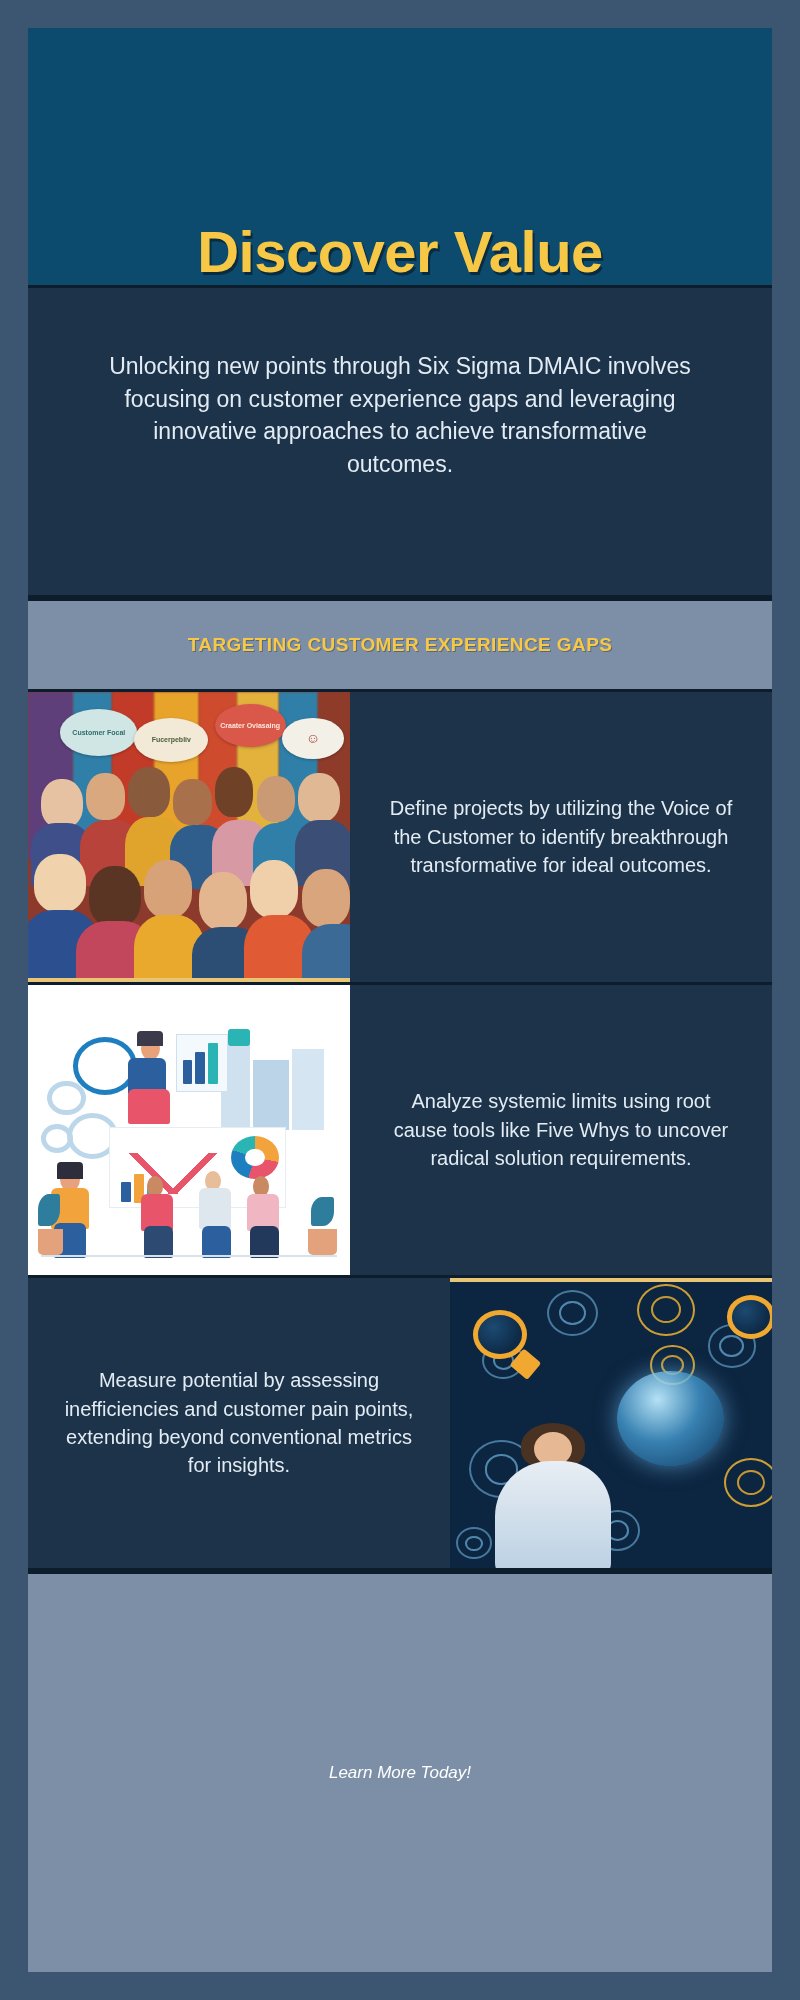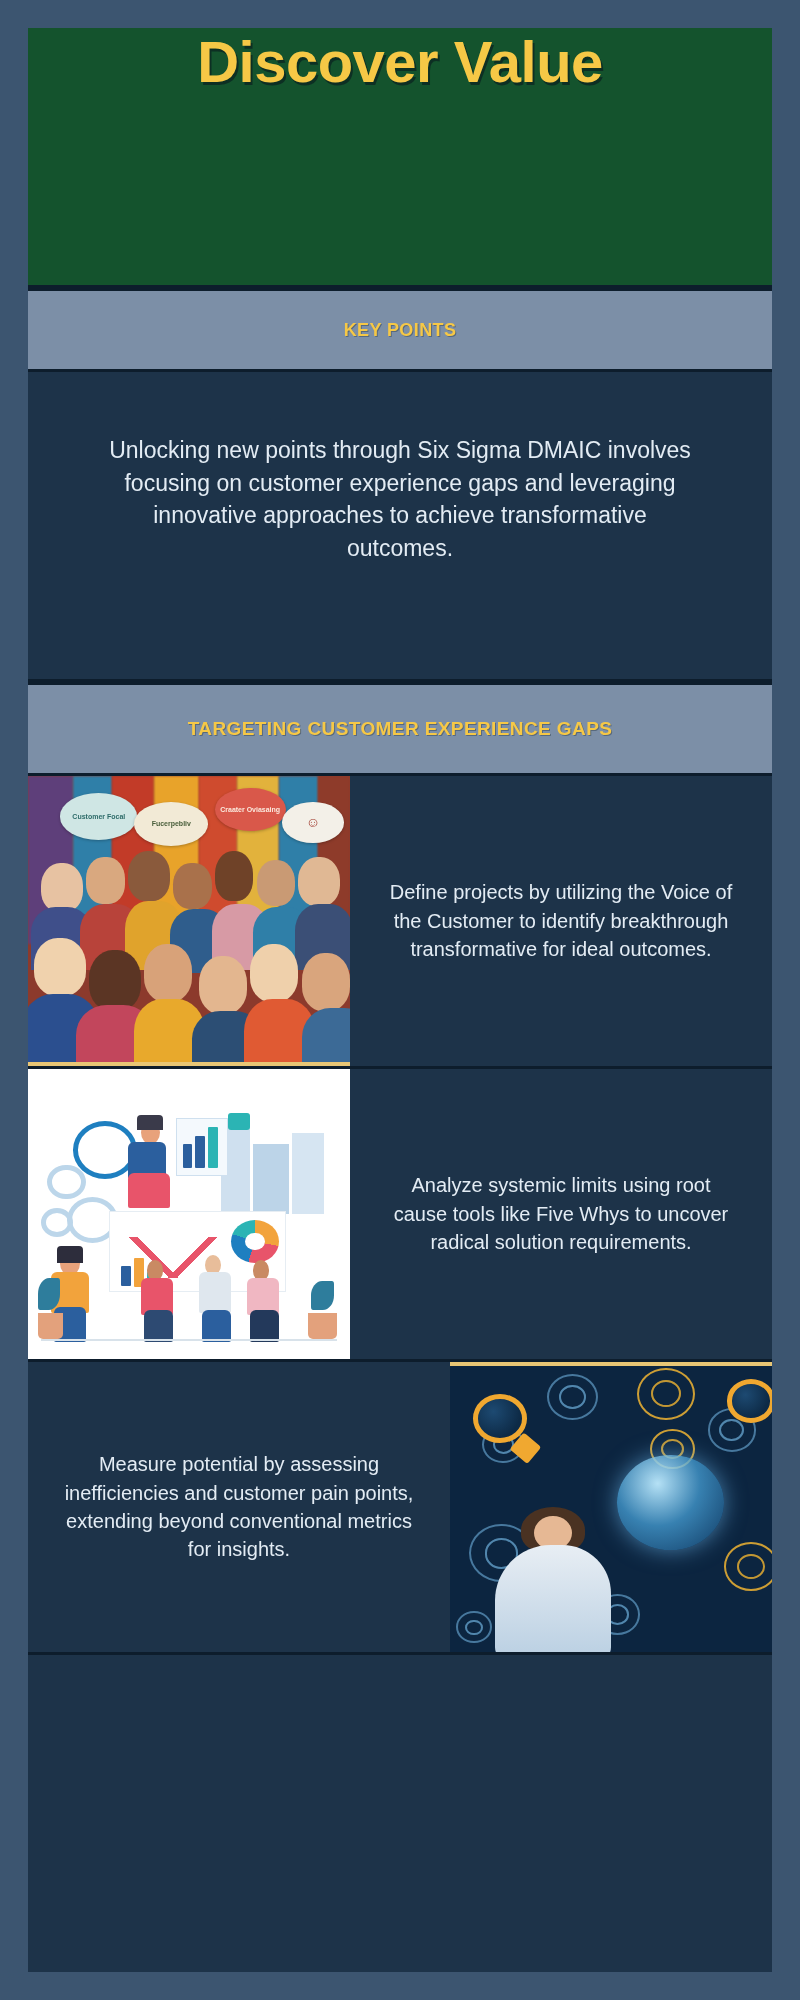--- a/index.html
+++ b/index.html
@@ -15,23 +15,23 @@
     left:28px; top:28px;
     width:744px; height:1944px;
     background:#1d3349;
     display:flex;
     flex-direction:column;
   }
 
   
   .title-block {
     height:260px;
-    background:#14532d;
+    background:#0c4a6e;
     border-bottom:3px solid #0d1d2c;
-    display:flex; align-items:flex-start; justify-content:center;
+    display:flex; align-items:flex-end; justify-content:center;
   }
   .title-text {
     color:#f6c846;
     font-size:58px;
     font-weight:bold;
     letter-spacing:-0.5px;
     text-shadow:2px 3px 0 rgba(8,18,28,.55);
   }
 
   
@@ -172,23 +172,20 @@
 </style>
 </head>
 <body>
 
 <div class="poster">
 
   <div class="title-block">
     <div class="title-text">Discover Value</div>
   </div>
 
-  <div class="band band-1">
-    <span class="band-label">KEY POINTS</span>
-  </div>
 
   <div class="intro">
     <p class="intro-text">Unlocking new points through Six Sigma DMAIC involves focusing on customer experience gaps and leveraging innovative approaches to achieve transformative outcomes.</p>
   </div>
 
   <div class="band band-2">
     <span class="band-label">TARGETING CUSTOMER EXPERIENCE GAPS</span>
   </div>
 
   <div class="row row-1">
@@ -343,14 +340,17 @@
         <div class="girl-dress" style="left:14%; top:63%; width:36%; height:40%;"></div>
       </div>
       <div class="gold-edge-t"></div>
     </div>
 
     <div class="cell-txt">
       <p>Measure potential by assessing inefficiencies and customer pain points, extending beyond conventional metrics for insights.</p>
     </div>
   </div>
 
+  <div class="footer">
+    <span class="footer-text">Learn More Today!</span>
+  </div>
 
 </div>
 
 </body></html>

